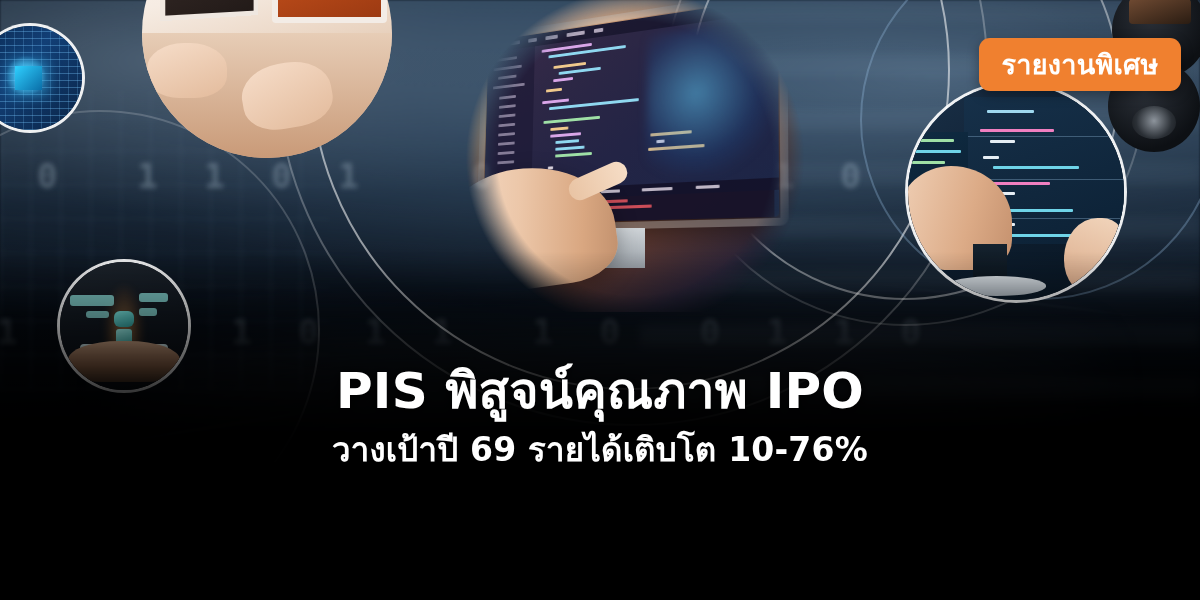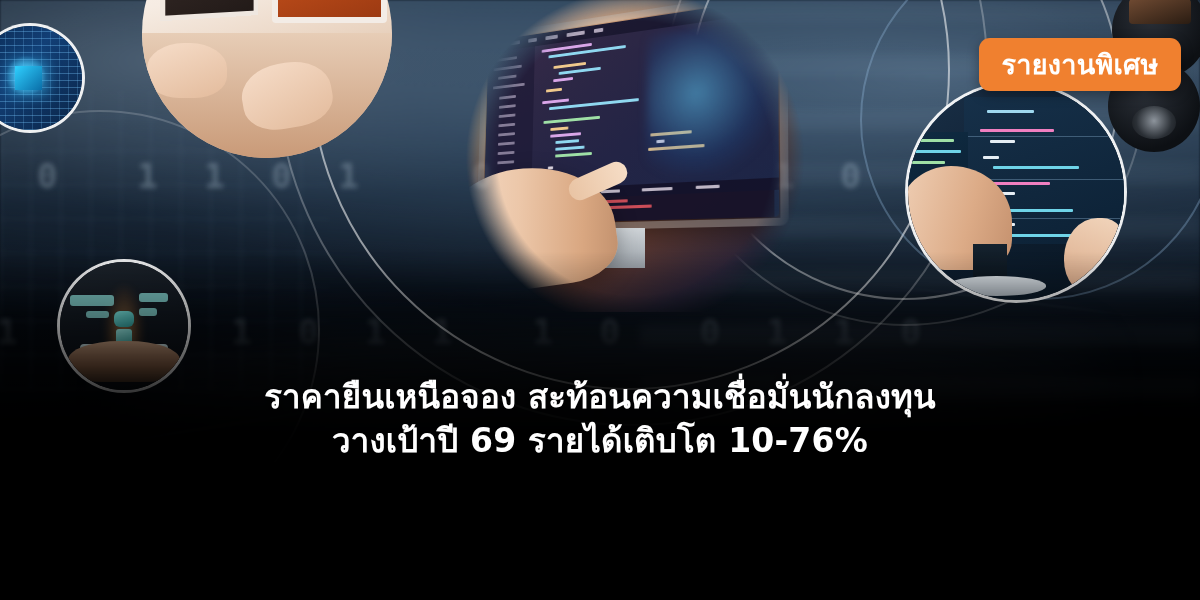--- a/index.html
+++ b/index.html
@@ -513,19 +513,19 @@
 
   <div class="bg-darkveil"></div>
 
 
   <div class="badge">
     <span>รายงานพิเศษ</span>
   </div>
 
 
   <div class="head">
+    <h1>PIS พิสูจน์คุณภาพ IPO</h1>
     <h2>
-      <span class="l">ราคายืนเหนือจอง สะท้อนความเชื่อมั่นนักลงทุน</span>
       <span class="l">วางเป้าปี 69 รายได้เติบโต 10-76%</span>
     </h2>
   </div>
 
 </div>
 
 </body></html>

